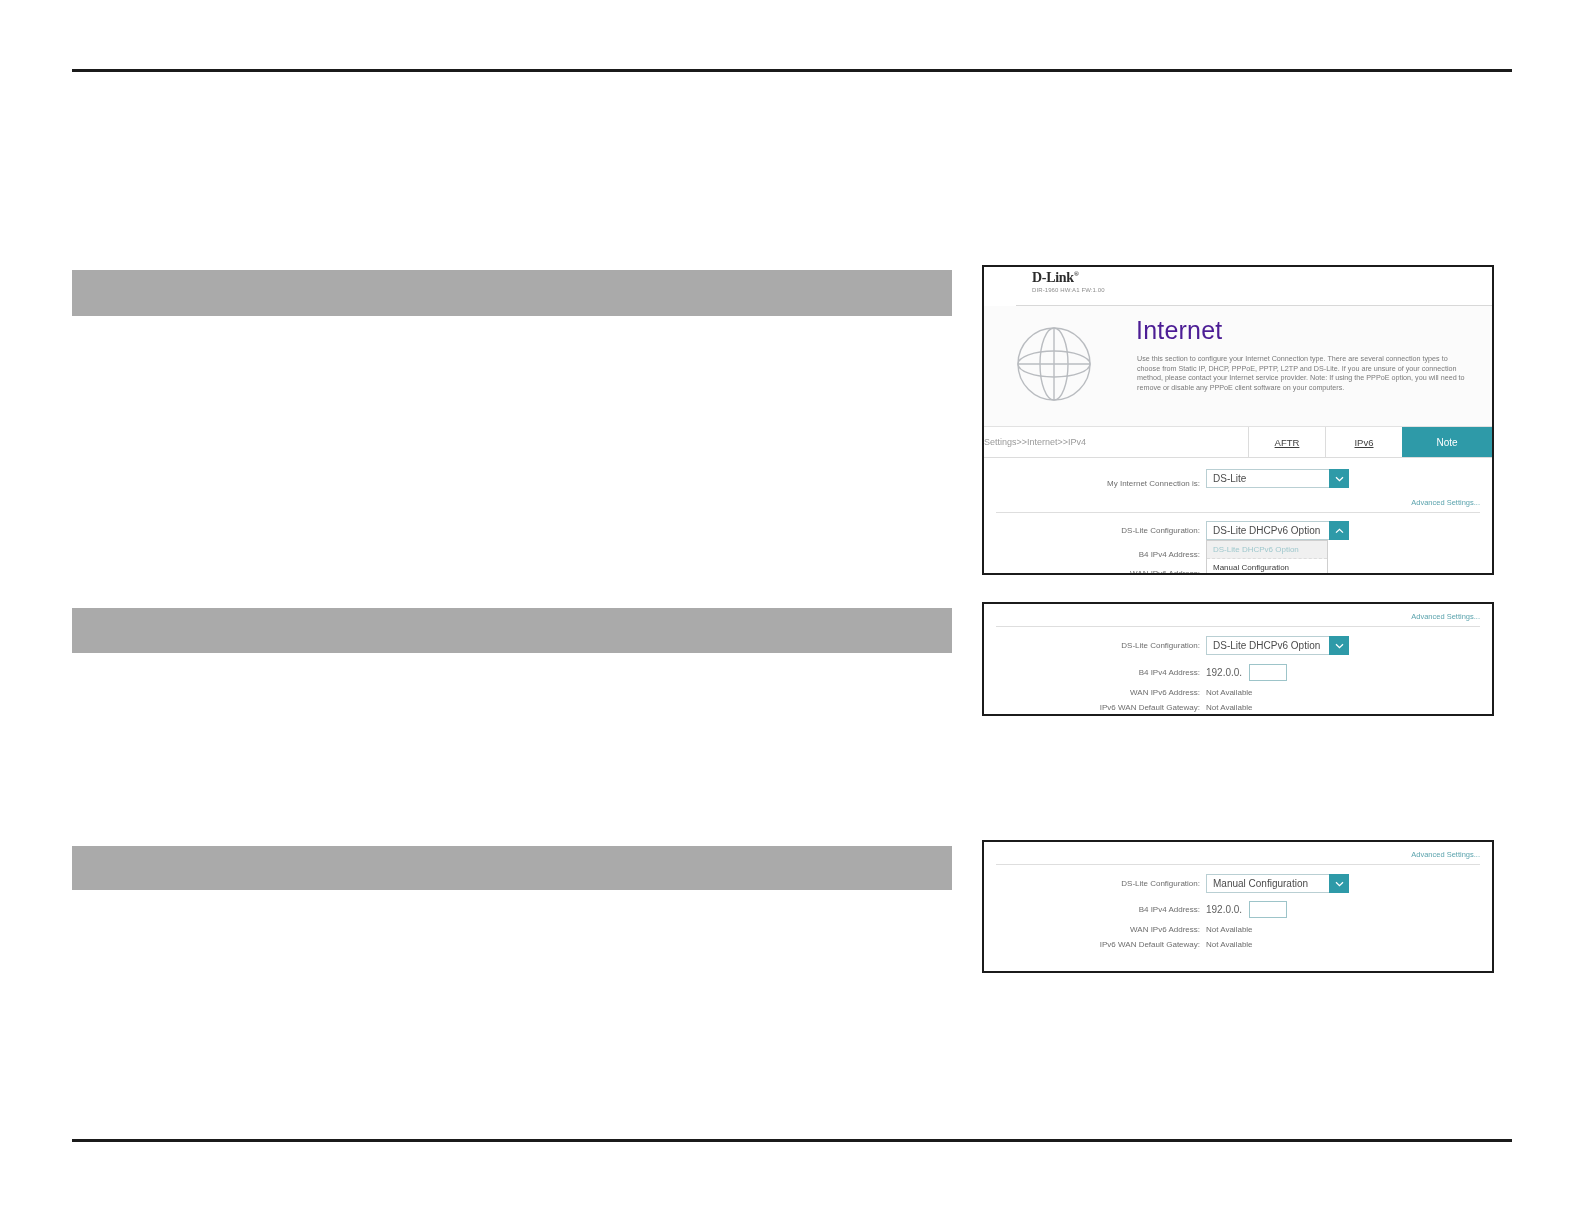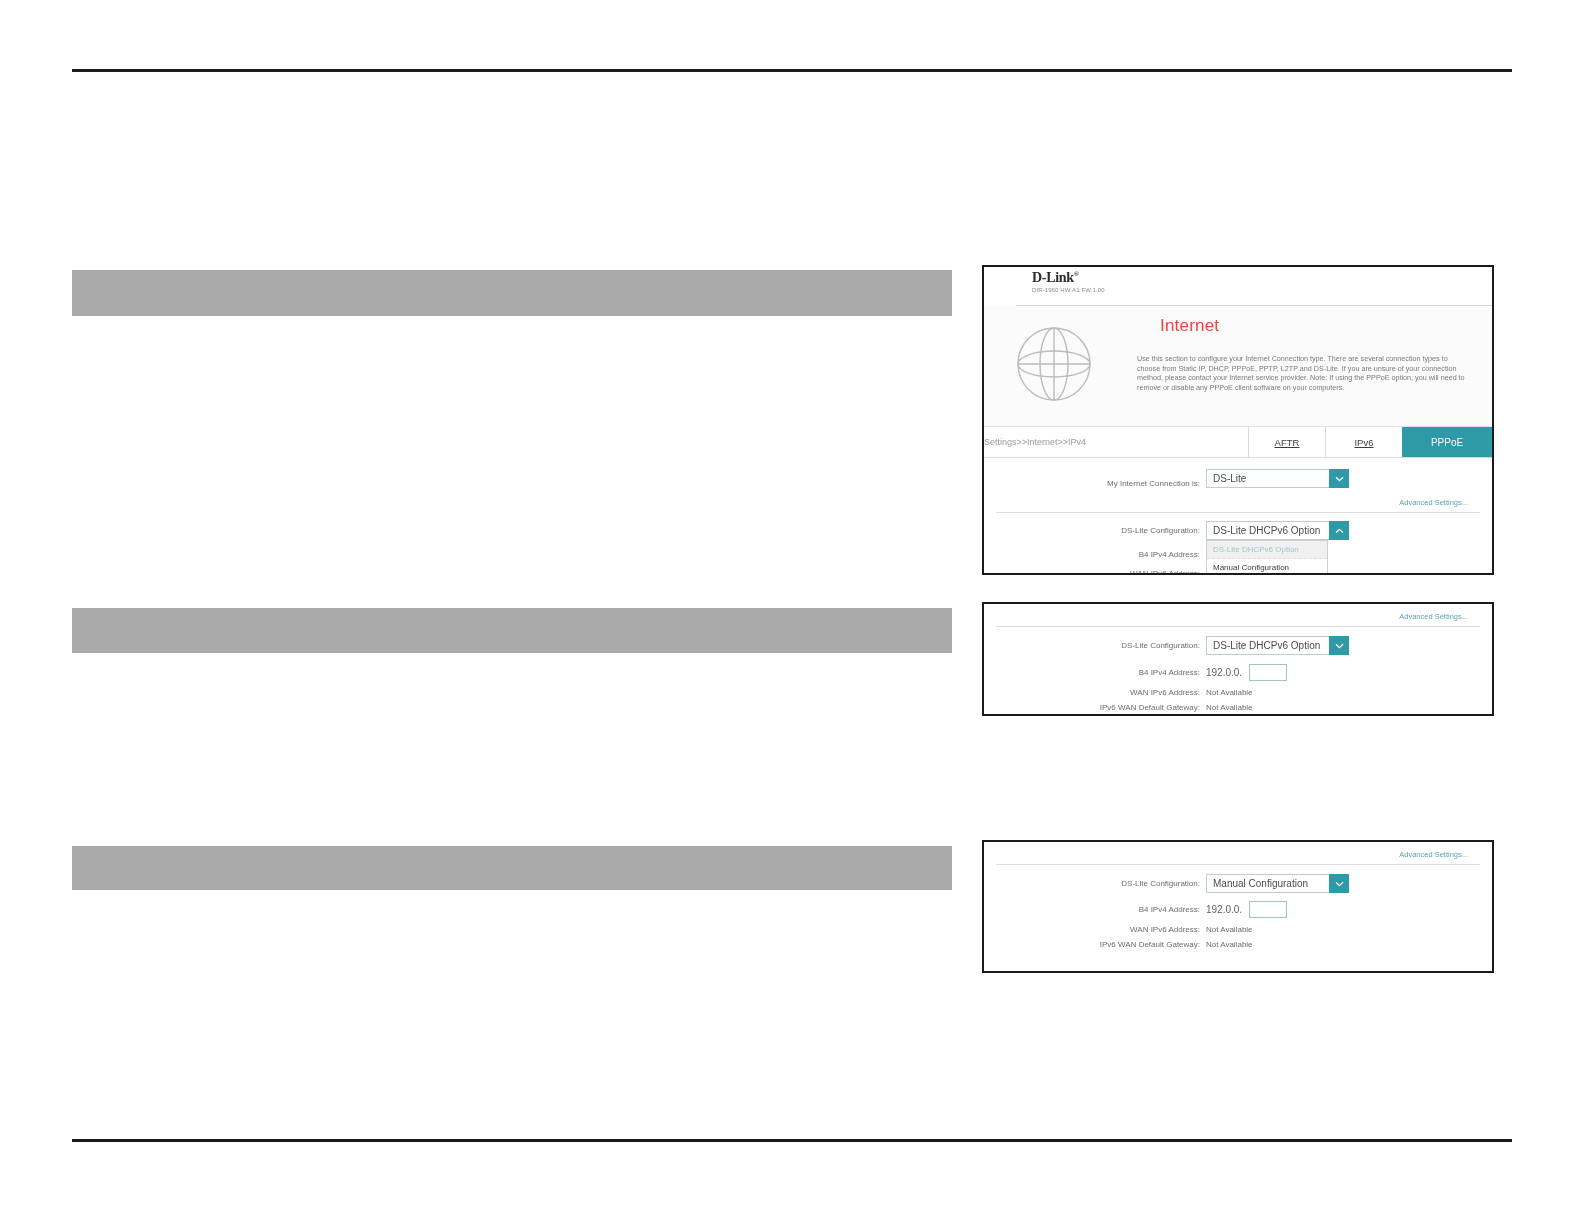--- a/index.html
+++ b/index.html
@@ -44,21 +44,21 @@
   }
   .topnav-sep{width:1px;height:14px;background:#cfcfcf;margin:0 4px;}
 
   
   .ui-hero{
     background:#fbfbfb;height:120px;position:relative;border-bottom:1px solid #e2e2e2;
   }
   .globe{position:absolute;left:22px;top:10px;}
   .hero-title{
     position:absolute;left:152px;top:10px;
-    font-size:17px;color:#ef4444;font-weight:normal;letter-spacing:0.2px;margin-left:24px;
+    font-size:25px;color:#4c1d95;font-weight:normal;letter-spacing:0.2px;
   }
   .hero-desc{
     position:absolute;left:153px;top:48px;width:335px;
     font-size:7.2px;line-height:9.6px;color:#7a7a7a;
   }
 
   
   .ui-crumbrow{
     height:30px;display:flex;align-items:stretch;background:#ffffff;
     border-bottom:1px solid #dcdcdc;
@@ -95,21 +95,21 @@
   .caret svg{display:block;}
 
   .dropdown-list{
     position:absolute;left:0;top:19px;width:122px;
     border:1px solid #cfcfcf;background:#ffffff;box-sizing:border-box;z-index:5;
   }
   .dd-opt{font-size:8px;padding:4px 6px;color:#3b3b3b;white-space:nowrap;}
   .dd-opt.sel{background:#f0f0f0;color:#9fc8cd;border-bottom:1px dashed #dcdcdc;}
 
   .adv-link{
-    text-align:right;font-size:7.5px;color:#5ba3ad;padding-right:24px;
+    text-align:right;font-size:7.5px;color:#5ba3ad;padding-right:12px;
   }
   .hr-light{height:1px;background:#dedede;}
 
   .inp-small{
     display:inline-block;width:38px;height:17px;border:1px solid #9dc4c9;
     background:#ffffff;vertical-align:middle;box-sizing:border-box;
   }
   .inp-wide{
     display:inline-block;width:186px;height:19px;border:1px solid #9dc4c9;
     background:#ffffff;box-sizing:border-box;
@@ -147,21 +147,21 @@
       </svg>
     </div>
     <div class="hero-title">Internet</div>
     <div class="hero-desc">Use this section to configure your Internet Connection type. There are several connection types to choose from Static IP, DHCP, PPPoE, PPTP, L2TP and DS-Lite. If you are unsure of your connection method, please contact your Internet service provider. Note: If using the PPPoE option, you will need to remove or disable any PPPoE client software on your computers.</div>
   </div>
 
   <div class="ui-crumbrow">
     <div class="crumb">Settings&gt;&gt;Internet&gt;&gt;IPv4</div>
     <div class="crumb-tab">AFTR</div>
     <div class="crumb-tab">IPv6</div>
-    <div class="crumb-save">PPPoE</div>
+    <div class="crumb-save">Note</div>
   </div>
 
   <div class="ui-body">
     <div class="form-row" style="margin-top:11px;align-items:flex-end;">
       <div class="form-label">My Internet Connection is:</div>
       <div class="form-ctl">
         <div class="select">
           <span>DS-Lite</span>
           <div class="caret">
             <svg width="9" height="6" viewBox="0 0 9 6">

